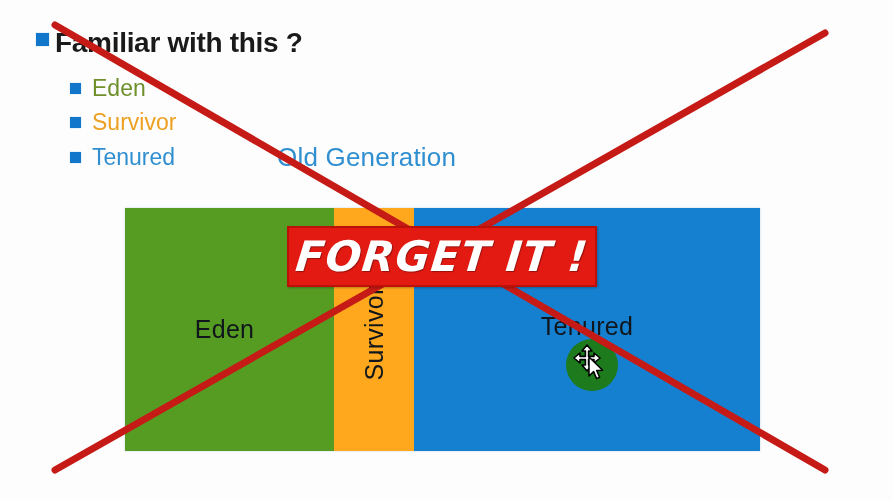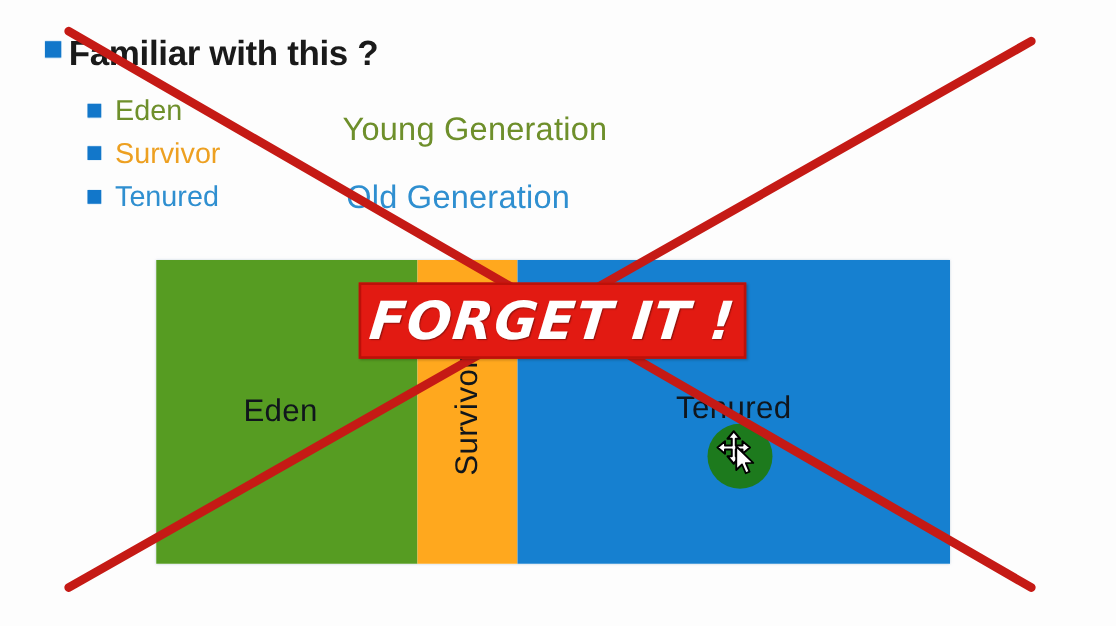--- a/index.html
+++ b/index.html
@@ -163,21 +163,20 @@
 
   <div class="bullet-sq sub" style="left: 70px; top: 83px; background: rgb(18, 119, 202);"></div>
   <div class="sub-item-label" style="left:92px; top:75px; color:#6e8f2b;">Eden</div>
 
   <div class="bullet-sq sub" style="left: 70px; top: 117px; background: rgb(18, 119, 202);"></div>
   <div class="sub-item-label" style="left:92px; top:109px; color:#eda021;">Survivor</div>
 
   <div class="bullet-sq sub" style="left: 70px; top: 152px; background: rgb(18, 119, 202);"></div>
   <div class="sub-item-label" style="left:92px; top:144px; color:#2f8fd0;">Tenured</div>
 
-  <div class="gen-label" style="left:274px; top:88px; color:#6e8f2b;">Young Generation</div>
   <div class="gen-label" style="left:277px; top:142px; color:#2f8fd0;">Old Generation</div>
 
   <div id="heap-diagram">
     <div class="heap-block" id="block-eden" style="background: rgb(86, 156, 34); width: 209px;">
       <span class="block-label" id="label-eden" style="color: rgb(16, 22, 28);">Eden</span>
     </div>
     <div class="heap-block" id="block-surv" style="background: rgb(255, 168, 30); width: 80px;">
       <span class="block-label" id="label-surv" style="color: rgb(16, 22, 28);">Survivor</span>
     </div>
     <div class="heap-block" id="block-ten" style="background: rgb(22, 128, 208); width: 346px;">

